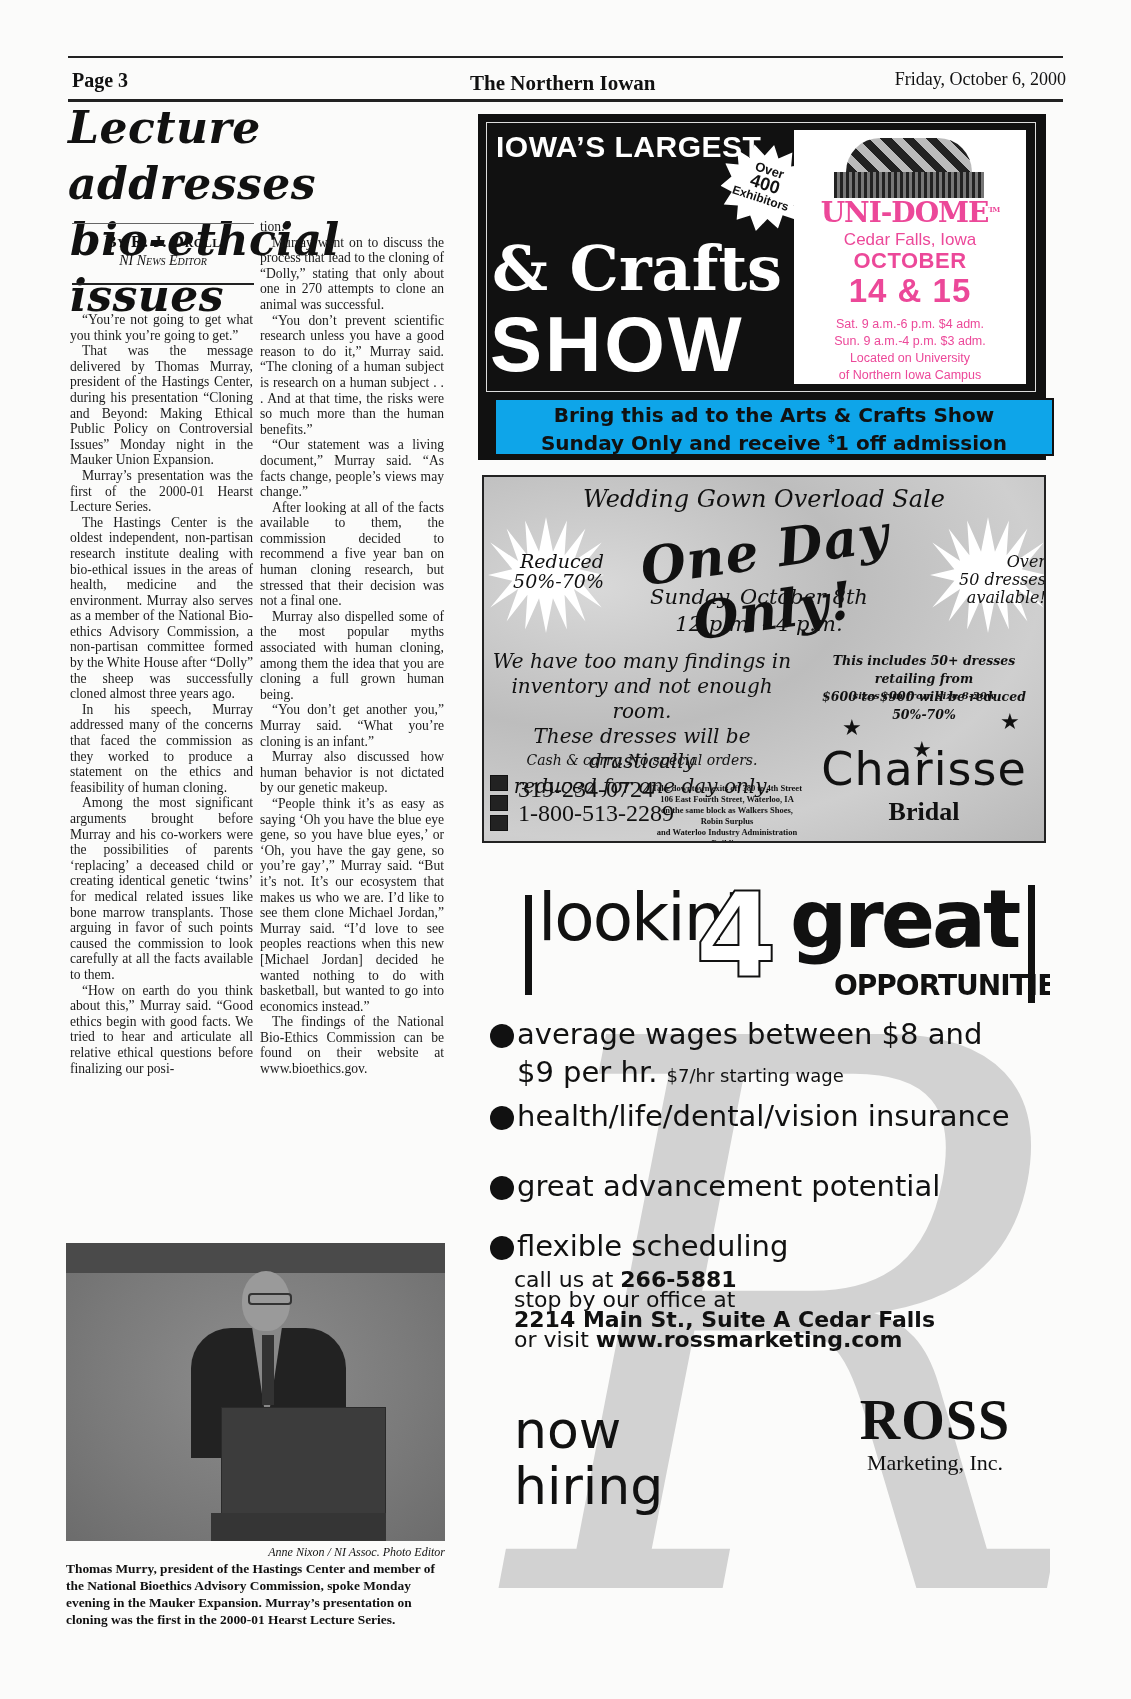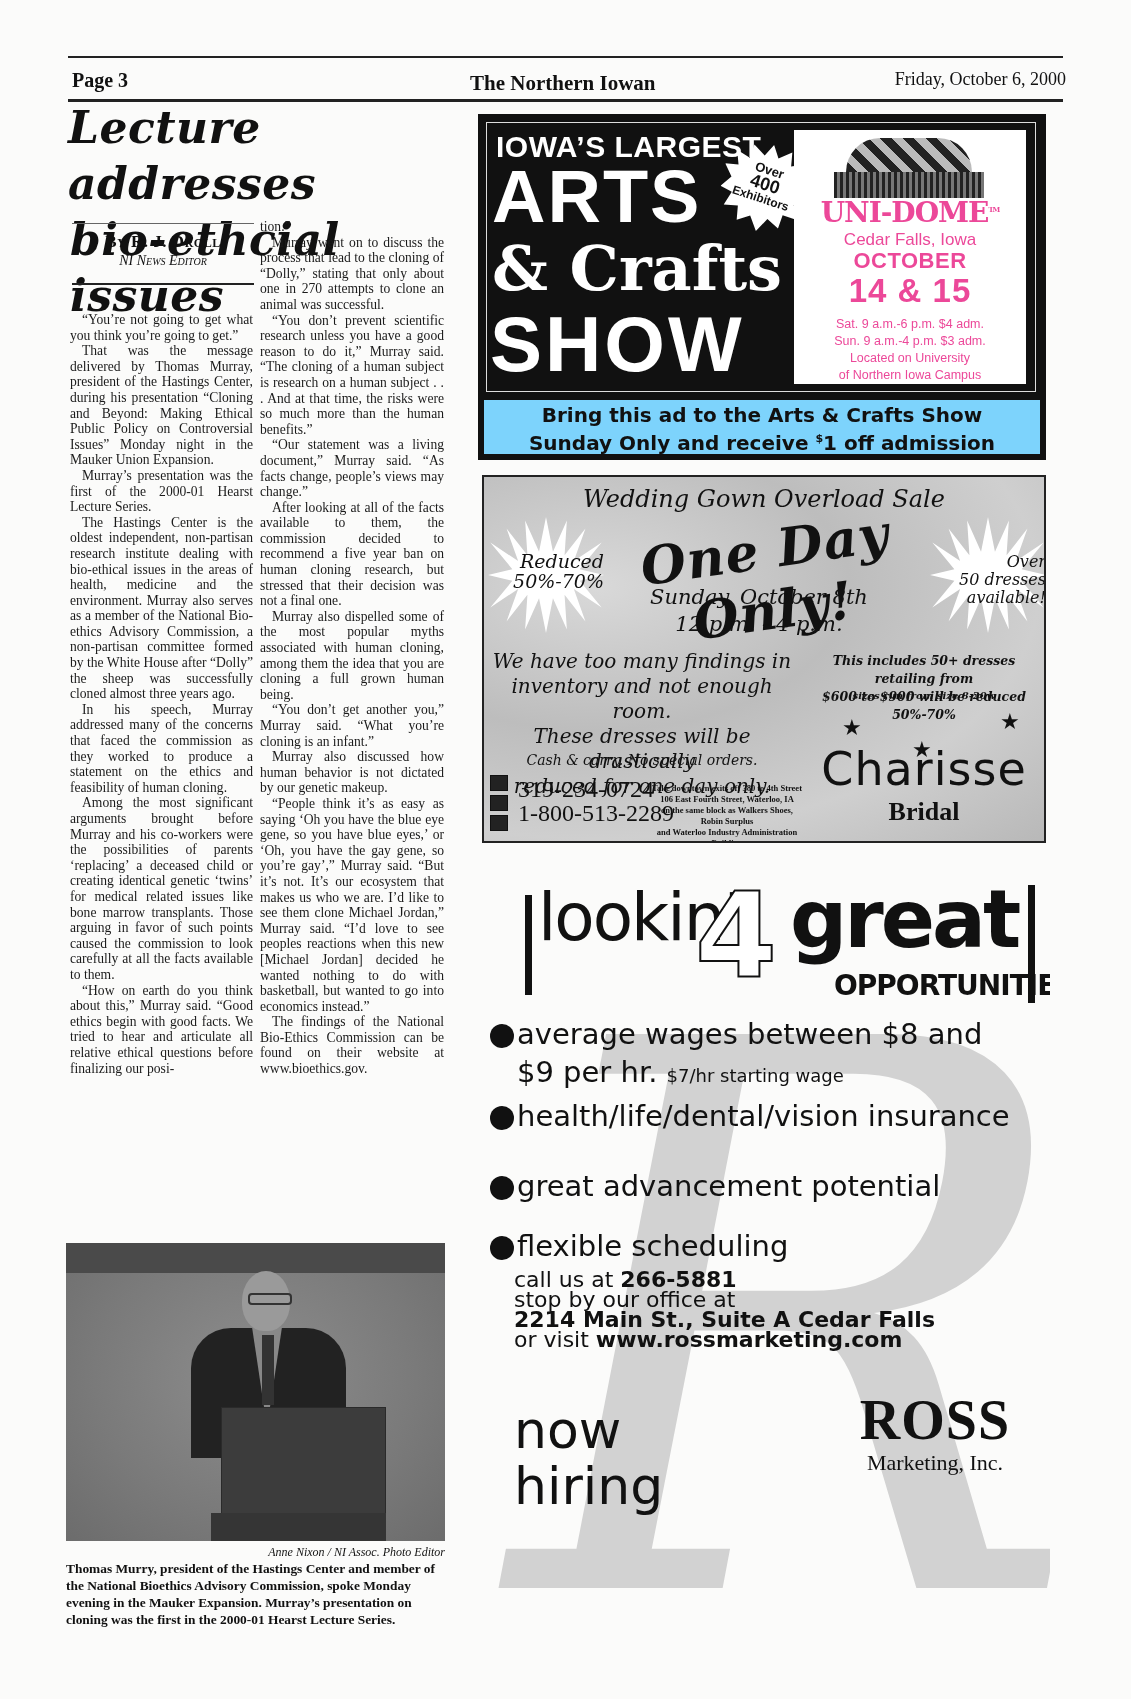--- a/index.html
+++ b/index.html
@@ -66,21 +66,21 @@
   .ad1 .dome .roof { position: absolute; left: 12px; top: 0; width: 126px; height: 34px; border-radius: 63px 63px 0 0;
       background: repeating-linear-gradient(45deg,#222 0 8px,#bbb 8px 16px); }
   .ad1 .dome .wall { position: absolute; left: 0; top: 34px; width: 150px; height: 26px;
       background: repeating-linear-gradient(90deg,#222 0 3px,#777 3px 6px); }
   .ad1 .unidome { position: absolute; left: 0; top: 66px; width: 232px; font-family: "DejaVu Serif", serif; font-weight: bold; font-size: 28px; letter-spacing: -1px; }
   .ad1 .unidome sup { font-size: 7px; }
   .ad1 .city { position: absolute; left: 0; top: 100px; width: 232px; font-size: 17px; }
   .ad1 .month { position: absolute; left: 0; top: 118px; width: 232px; font-size: 22px; font-weight: bold; letter-spacing: 0.5px; }
   .ad1 .dates { position: absolute; left: 0; top: 142px; width: 232px; font-size: 33px; font-weight: bold; letter-spacing: 1px; }
   .ad1 .hours { position: absolute; left: 0; top: 186px; width: 232px; font-size: 12.5px; line-height: 17px; font-family: "Liberation Sans", sans-serif; }
-  .ad1 .coupon { position: absolute; left: 4px; top: 284px; width: 560px; height: 58px; background: #7dd3fc; border: 2px solid #111; box-sizing: border-box; text-align: center; font-family: "DejaVu Sans", sans-serif; font-weight: bold; font-size: 20px; line-height: 24px; padding-top: 3px; color: #111; }
+  .ad1 .coupon { position: absolute; left: 16px; top: 284px; width: 560px; height: 58px; background: #0ea5e9; border: 2px solid #111; box-sizing: border-box; text-align: center; font-family: "DejaVu Sans", sans-serif; font-weight: bold; font-size: 20px; line-height: 24px; padding-top: 3px; color: #111; }
   .ad1 .coupon sup { font-size: 11px; }
 
   
   .ad2 { left: 482px; top: 475px; width: 564px; height: 368px; border: 2px solid #222; box-sizing: border-box;
       background: radial-gradient(ellipse at 20% 30%, #d9d9d9 0%, #bdbdbd 40%, #cfcfcf 70%, #b8b8b8 100%); overflow: hidden; font-family: "DejaVu Serif", serif; color: #111; }
   .ad2 .t-title { position: absolute; left: 0; top: 8px; width: 100%; text-align: center; font-style: italic; font-size: 24px; }
   .ad2 .t-oneday { position: absolute; left: 130px; top: 42px; width: 310px; text-align: center; font-style: italic; font-weight: bold; font-size: 52px; transform: rotate(-8deg); letter-spacing: 1px; }
   .ad2 .t-sunday { position: absolute; left: 150px; top: 108px; width: 250px; text-align: center; font-style: italic; font-size: 21px; }
   .ad2 .t-time { position: absolute; left: 150px; top: 135px; width: 250px; text-align: center; font-style: italic; font-size: 21px; }
   .ad2 .starburst { position: absolute; width: 116px; height: 116px; background: #fff;
@@ -173,21 +173,20 @@
   <div class="glasses"></div>
   <div class="podium"></div>
   <div class="podium-base"></div>
 </div>
 <div class="abs credit">Anne Nixon / NI Assoc. Photo Editor</div>
 <div class="abs caption">Thomas Murry, president of the Hastings Center and member of the National Bioethics Advisory Commission, spoke Monday evening in the Mauker Expansion.  Murray’s presentation on cloning was the first in the 2000-01 Hearst Lecture Series.</div>
 
 <div class="abs ad1">
   <div class="inner-border"></div>
   <div class="iowa">IOWA’S LARGEST</div>
-  <div class="arts">ARTS</div>
   <div class="crafts">&amp; Crafts</div>
   <div class="show">SHOW</div>
   <div class="burst"></div>
   <div class="burst-text">
     <div class="b1">Over</div>
     <div class="b2">400</div>
     <div class="b3">Exhibitors</div>
   </div>
   <div class="panel">
     <div class="dome">

